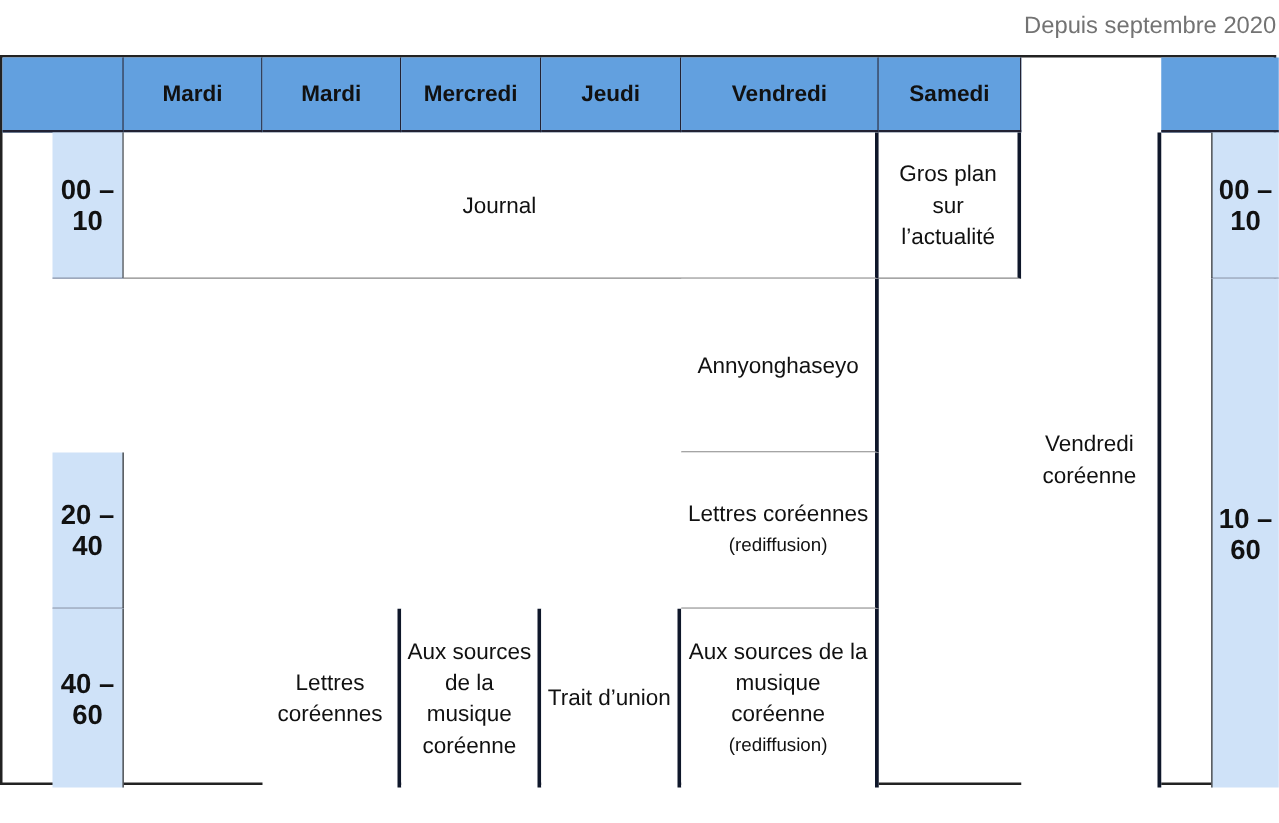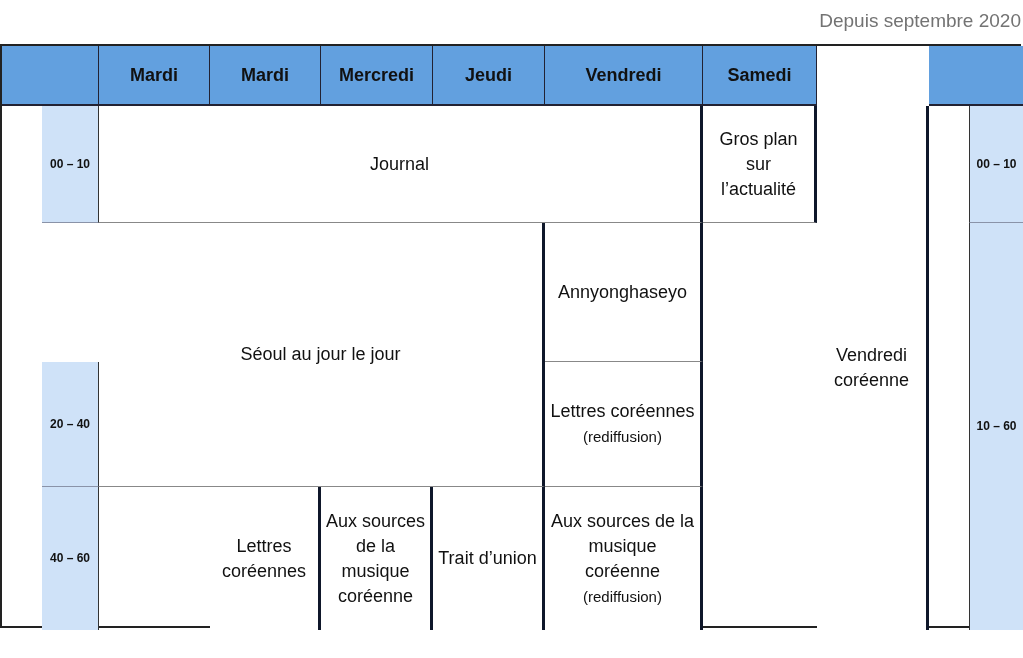--- a/index.html
+++ b/index.html
@@ -8,21 +8,21 @@
   .subtitle { position:absolute; right:2px; top:10px; font-size:19px; color:#737373; }
   .grid { position:absolute; left:0; top:44px; width:1021px; height:584px;
           display:grid;
           grid-template-columns: 97px 111px 111px 112px 112px 158px 114px 112px 94px;
           grid-template-rows: 60px 117px 139px 125px 143px;
           border:2px solid #222; box-sizing:border-box; }
   .c { display:flex; align-items:center; justify-content:center; text-align:center;
        font-size:18px; line-height:25px; box-sizing:border-box;
        border-right:3px solid #0f172a; border-bottom:1px solid #888; background:#fff; padding:0 4px; }
   .hd { background:#62a0df; font-weight:bold; border-right:1.5px solid #223; border-bottom:2px solid #223; font-size:18px; }
-  .tm { background:#cfe2f8; font-weight:bold; font-size:12px; border-right:1.5px solid #333; border-bottom:1px solid #8a93a8;margin-left:40px; }
+  .tm { background:#cfe2f8; font-weight:bold; font-size:22px; border-right:1.5px solid #333; border-bottom:1px solid #8a93a8;margin-left:40px; }
   .tmr { border-left:1.5px solid #333; border-right:none; }
   .sm { font-size:15px; display:block; }
   .stack { display:flex; flex-direction:column; }
   .lastcol { border-right:none; }
   .lastrow { border-bottom:none; }
 </style>
 </head>
 <body>
 
 <div class="subtitle">Depuis septembre 2020</div>
@@ -42,21 +42,20 @@
   <div class="c tm" style="grid-column:1;grid-row:4">20 – 40</div>
   <div class="c tm lastrow" style="grid-column:1;grid-row:5">40 – 60</div>
 
   <div class="c" style="grid-column:2 / 7;grid-row:2">Journal</div>
   <div class="c" style="grid-column:7;grid-row:2">Gros plan sur l’actualité</div>
   <div class="c" style="grid-column:8;grid-row:2 / 6;border-bottom:none">Vendredi coréenne</div>
 
   <div class="c tm tmr" style="grid-column:9;grid-row:2">00 – 10</div>
   <div class="c tm tmr lastrow" style="grid-column:9;grid-row:3 / 6">10 – 60</div>
 
-  <div class="c" style="grid-column:2 / 6;grid-row:3 / 5">Séoul au jour le jour</div>
   <div class="c" style="grid-column:6;grid-row:3">Annyonghaseyo</div>
   <div class="c stack" style="grid-column:6;grid-row:4">
     <span>Lettres coréennes</span>
     <span class="sm">(rediffusion)</span>
   </div>
 
   <div class="c lastrow" style="grid-column:3;grid-row:5">Lettres coréennes</div>
   <div class="c lastrow" style="grid-column:4;grid-row:5">Aux sources de la musique coréenne</div>
   <div class="c lastrow" style="grid-column:5;grid-row:5">Trait d’union</div>
   <div class="c stack lastrow" style="grid-column:6;grid-row:5">

